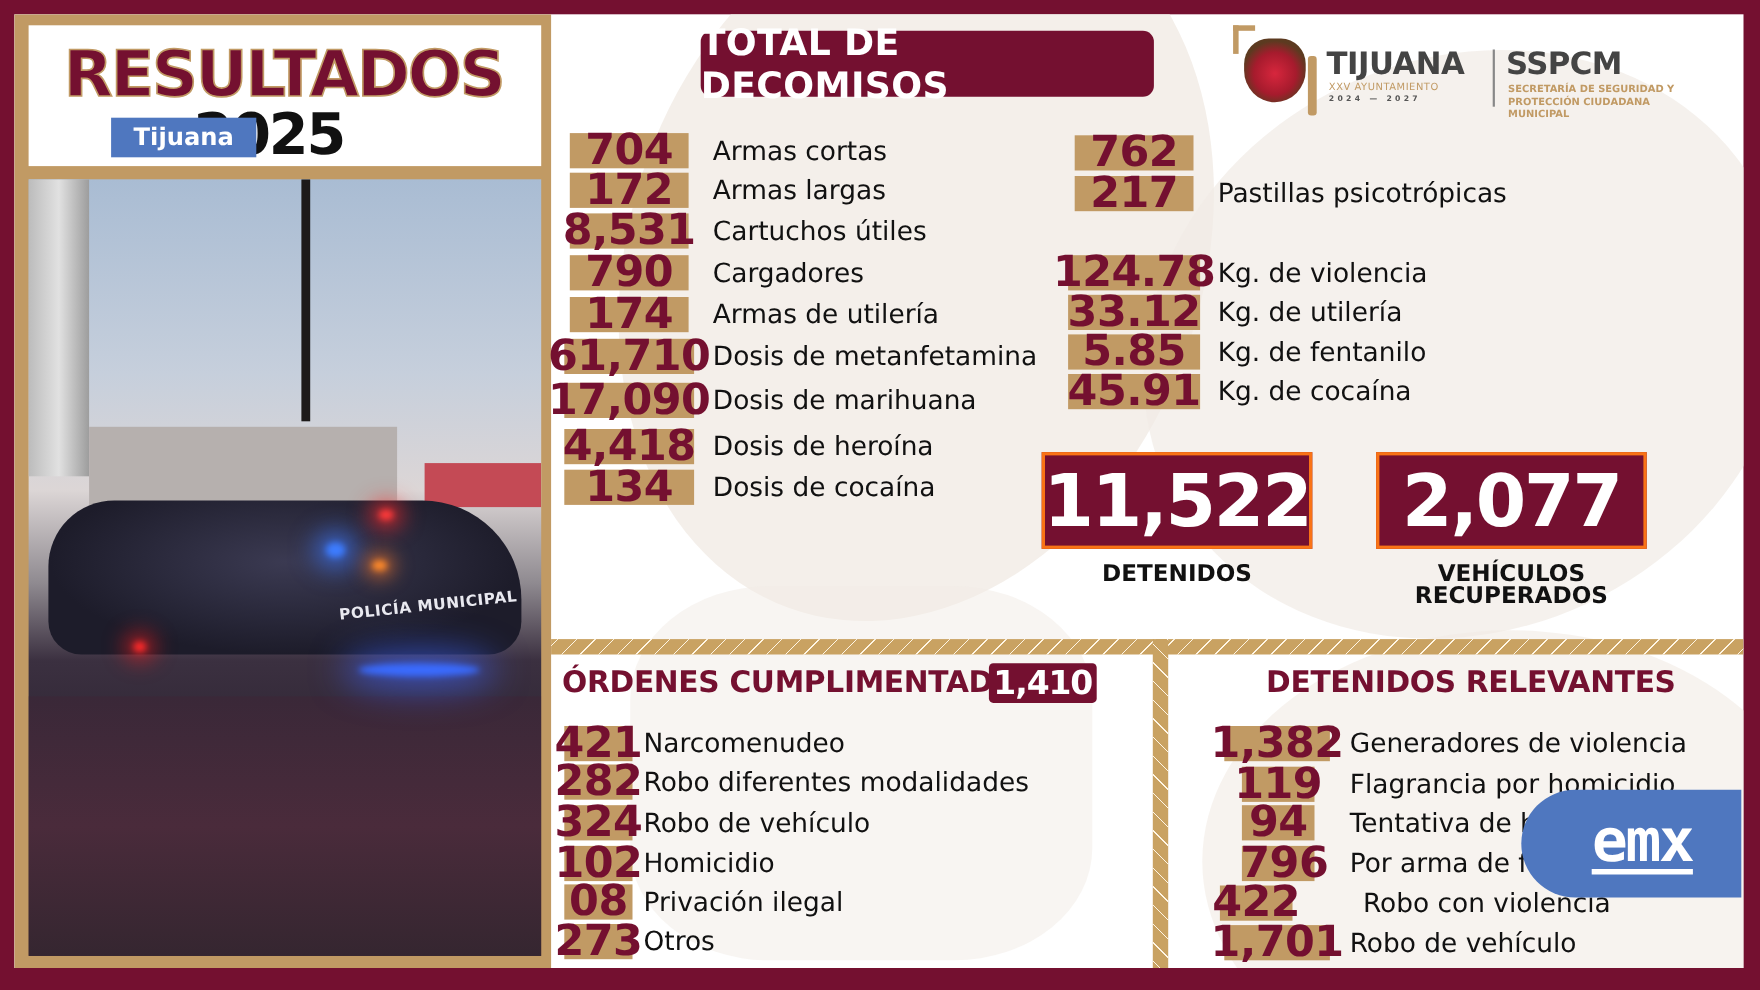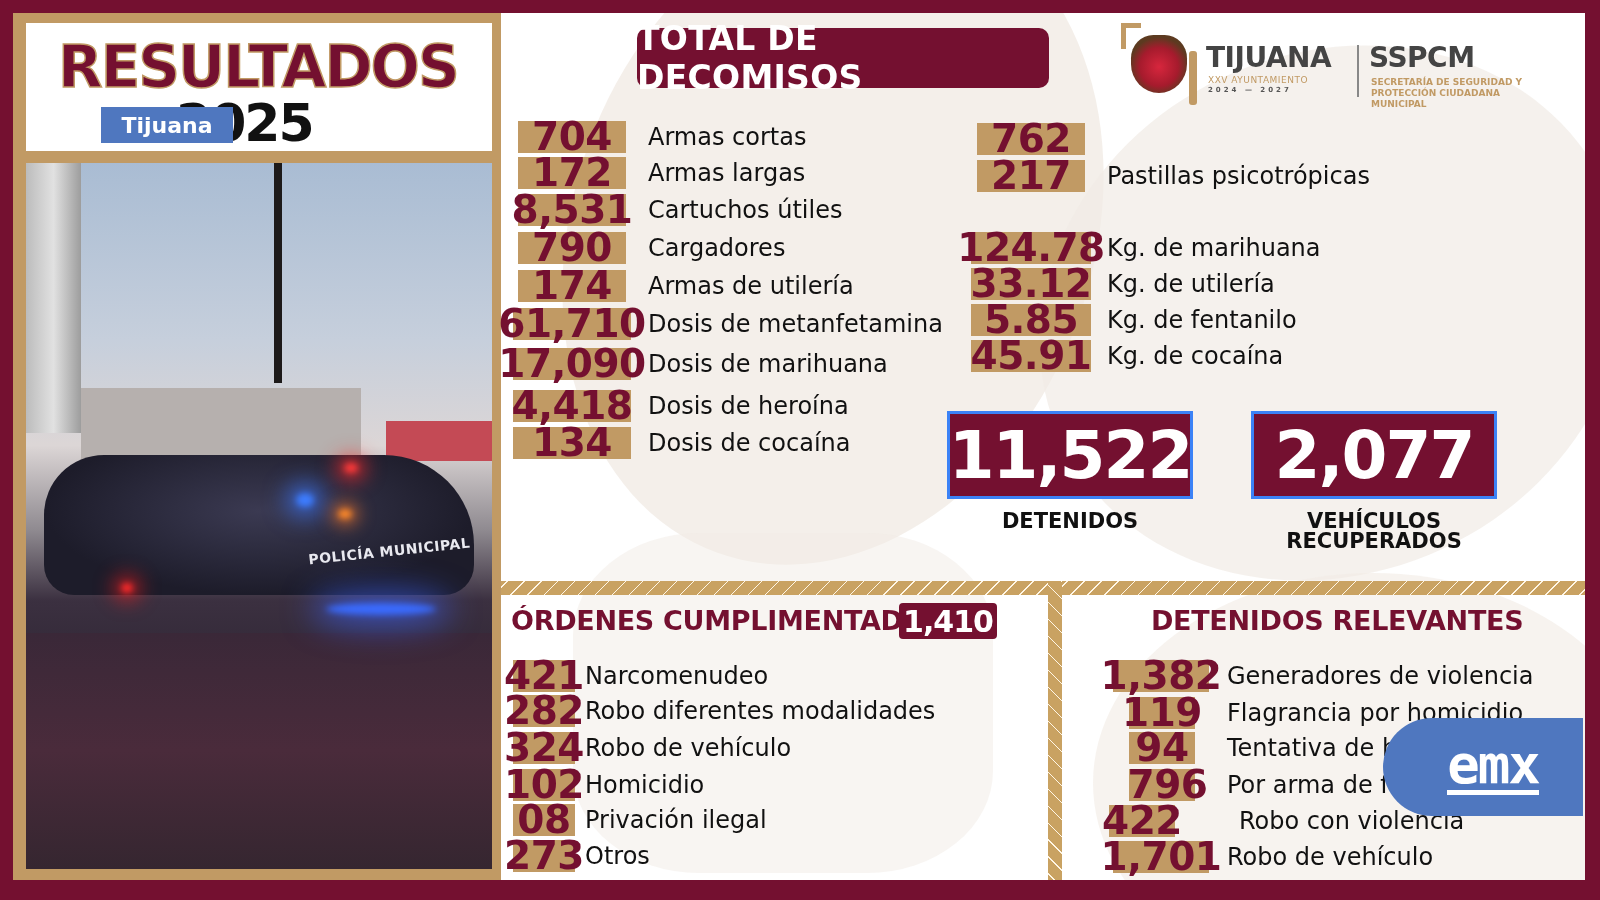--- a/index.html
+++ b/index.html
@@ -86,21 +86,21 @@
   .logo-org-sub { position: absolute; left: 250px; top: 54px; font-size: 9px; color: #c19a64; line-height: 11px; font-weight: bold; }
   .stat-row { position: absolute; display: flex; align-items: center; height: 34px; }
   .stat-val {
     height: 32px; background: #c19a64; color: #741030;
     font-weight: bold; font-size: 39px; display: flex; align-items: center; justify-content: center;
     letter-spacing: -0.5px; line-height: 32px;
   }
   .stat-label { font-size: 24px; color: #111; white-space: nowrap; }
 
   .big-box {
-    position: absolute; height: 88px; background: #741030; border: 3px solid #3b82f6;
+    position: absolute; height: 88px; background: #741030; border: 3px solid #f97316;
     color: #fff; font-weight: bold; font-size: 66px; display: flex; align-items: center; justify-content: center;
     letter-spacing: -2px;
   }
   .big-label { position: absolute; font-weight: bold; color: #111; text-align: center; font-size: 21px; line-height: 20px; }
 
   .braid-h {
     position: absolute; left: 0; top: 568px; width: 1084px; height: 14px;
     background:
       repeating-linear-gradient(135deg, transparent 0 4px, #fff6e5 4px 5px, transparent 5px 12px),
       #c9a262;
@@ -215,21 +215,21 @@
 
     <div class="stat-row" style="left:476px; top:109px;">
       <div class="stat-val" style="width:108px;">762</div>
     </div>
     <div class="stat-row" style="left:476px; top:146px;">
       <div class="stat-val" style="width:108px;">217</div>
       <div class="stat-label" style="margin-left:22px;">Pastillas psicotrópicas</div>
     </div>
     <div class="stat-row" style="left:470px; top:218px;">
       <div class="stat-val" style="width:120px;">124.78</div>
-      <div class="stat-label" style="margin-left:16px;">Kg. de marihuana</div>
+      <div class="stat-label" style="margin-left:16px;">Kg. de violencia</div>
     </div>
     <div class="stat-row" style="left:470px; top:254px;">
       <div class="stat-val" style="width:120px;">33.12</div>
       <div class="stat-label" style="margin-left:16px;">Kg. de utilería</div>
     </div>
     <div class="stat-row" style="left:470px; top:290px;">
       <div class="stat-val" style="width:120px;">5.85</div>
       <div class="stat-label" style="margin-left:16px;">Kg. de fentanilo</div>
     </div>
     <div class="stat-row" style="left:470px; top:326px;">

